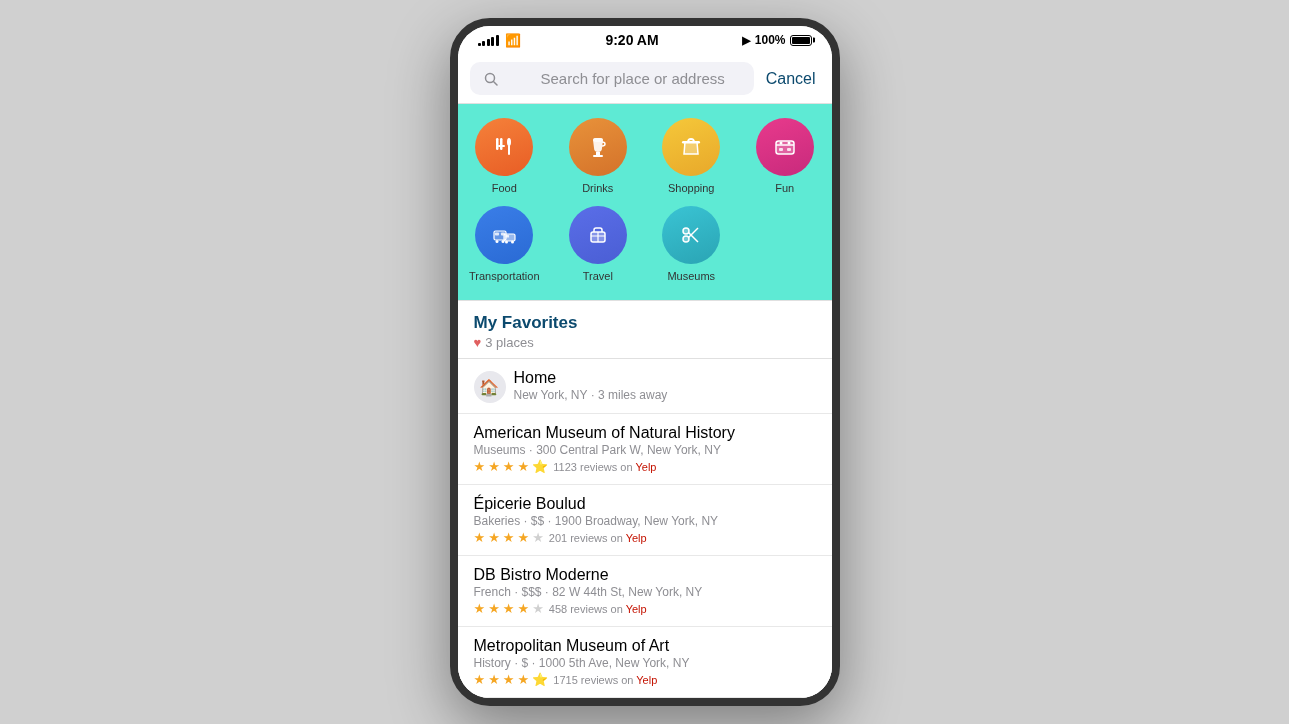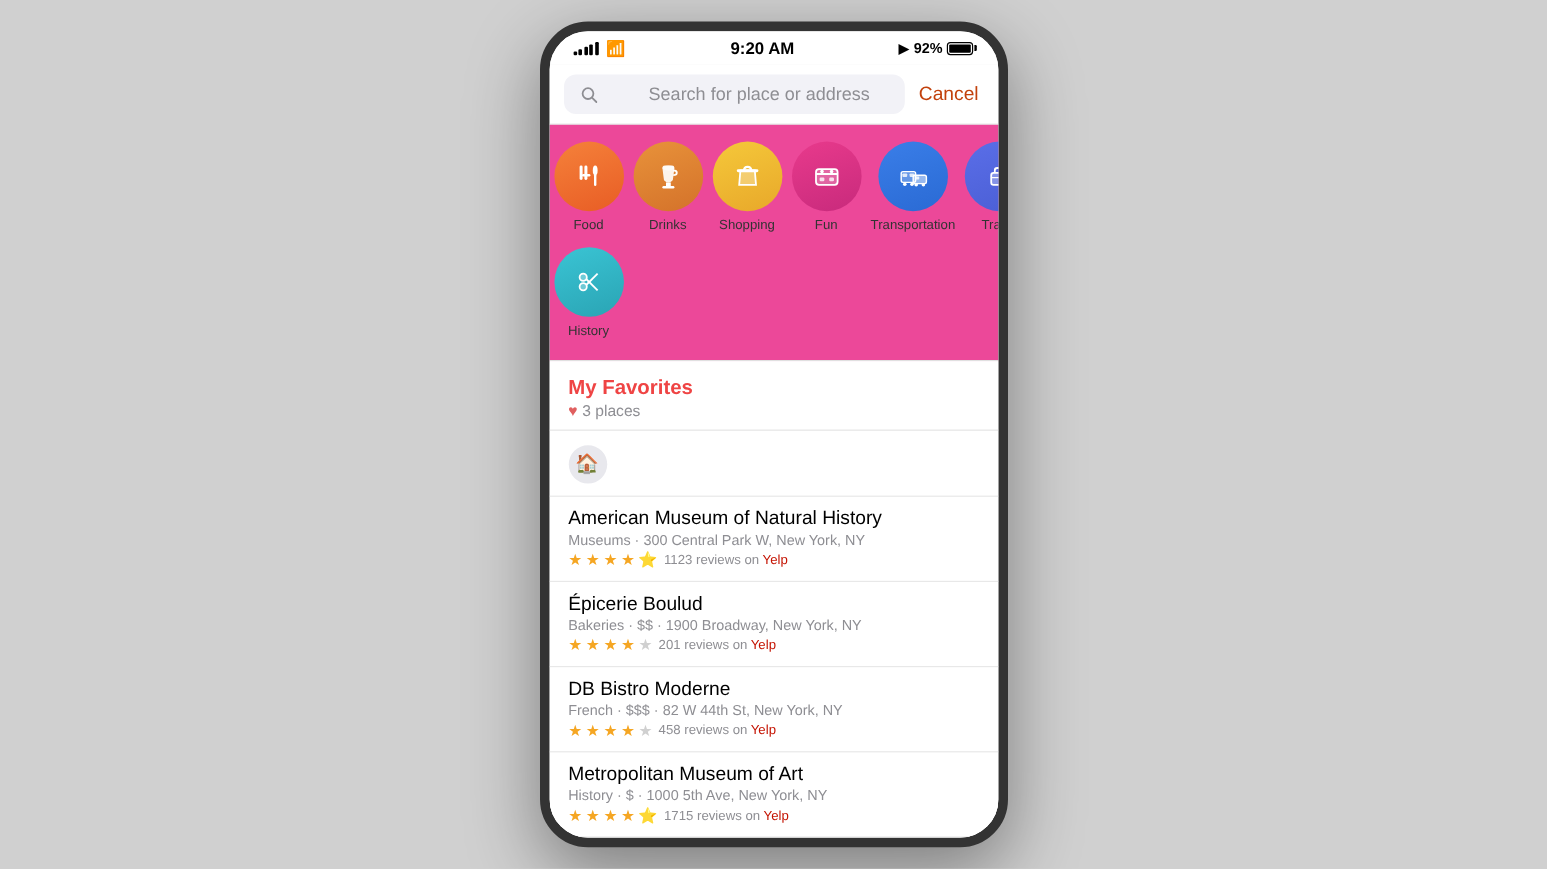--- a/index.html
+++ b/index.html
@@ -62,32 +62,32 @@
       align-items: center;
       gap: 6px;
     }
     .search-icon-svg { color: #8e8e93; flex-shrink: 0; }
     .search-placeholder {
       color: #8e8e93;
       font-size: 15px;
       margin-left: 37px;
     }
     .cancel-btn {
-      color: #c2410c;
+      color: #0c4a6e;
       font-size: 16px;
       cursor: pointer;
       white-space: nowrap;
       background: none;
       border: none;
       padding: 0 4px;
     }
     .category-grid {
-      background: #ec4899;
+      background: #5eead4;
       display: grid;
-      grid-template-columns: repeat(6, 1fr);
+      grid-template-columns: repeat(4, 1fr);
       padding: 8px 0 12px;
       border-bottom: 1px solid #e0e0e0;
     }
     .category-item {
       display: flex;
       flex-direction: column;
       align-items: center;
       padding: 6px 4px;
       gap: 6px;
       cursor: pointer;
@@ -114,21 +114,21 @@
     .icon-services { background: linear-gradient(160deg, #3ac4d4, #2aa4b4); }
     .icon-health { background: linear-gradient(160deg, #e83a6e, #c82a5e); }
     .favorites-section {
       padding: 12px 16px 8px;
       background: #fff;
       border-bottom: 1px solid #e0e0e0;
     }
     .favorites-title {
       font-size: 17px;
       font-weight: 600;
-      color: #ef4444;
+      color: #0c4a6e;
     }
     .favorites-sub {
       font-size: 13px;
       color: #8e8e93;
       display: flex;
       align-items: center;
       gap: 4px;
       margin-top: 2px;
     }
     .places-list {
@@ -194,21 +194,21 @@
         <span style="height:5px"></span>
         <span style="height:7px"></span>
         <span style="height:9px"></span>
         <span style="height:11px"></span>
       </div>
       <span style="margin-left:4px; font-size:13px;">📶</span>
     </div>
     <div class="status-center">9:20 AM</div>
     <div class="status-right">
       <span style="font-size:11px;">▶</span>
-      <span>92%</span>
+      <span>100%</span>
       <div class="battery-bar">
         <div class="battery-fill"></div>
       </div>
     </div>
   </div>
 
   <div class="screen">
 
     <div class="search-bar-row">
       <div class="search-field">
@@ -303,36 +303,40 @@
       <div class="category-item">
         <div class="category-icon icon-services">
           <svg width="30" height="30" viewBox="0 0 30 30" fill="white">
 
             <circle cx="10" cy="11" r="3" fill="rgba(255,255,255,0.3)" stroke="white" stroke-width="1.5"></circle>
             <circle cx="10" cy="19" r="3" fill="rgba(255,255,255,0.3)" stroke="white" stroke-width="1.5"></circle>
             <line x1="12.5" y1="12.5" x2="22" y2="22" stroke="white" stroke-width="1.5"></line>
             <line x1="12.5" y1="17.5" x2="22" y2="8" stroke="white" stroke-width="1.5"></line>
           </svg>
         </div>
-        <span class="category-label">History</span>
+        <span class="category-label">Museums</span>
       </div>
     </div>
 
     <div class="favorites-section">
       <div class="favorites-title">My Favorites</div>
       <div class="favorites-sub">
         <span style="color:#e05f5f;">♥</span>
         <span>3 places</span>
       </div>
     </div>
 
     <div class="places-list">
 
       <div class="place-item home-item">
         <div class="home-icon-circle">🏠</div>
+        <div>
+          <div class="place-name">Home</div>
+          <div class="place-sub">New York, NY · 3 miles away</div>
+        </div>
       </div>
 
       <div class="place-item">
         <div class="place-name">American Museum of Natural History</div>
         <div class="place-sub">Museums · 300 Central Park W, New York, NY</div>
         <div class="stars-row">
           <span class="star full">★</span>
           <span class="star full">★</span>
           <span class="star full">★</span>
           <span class="star full">★</span>

